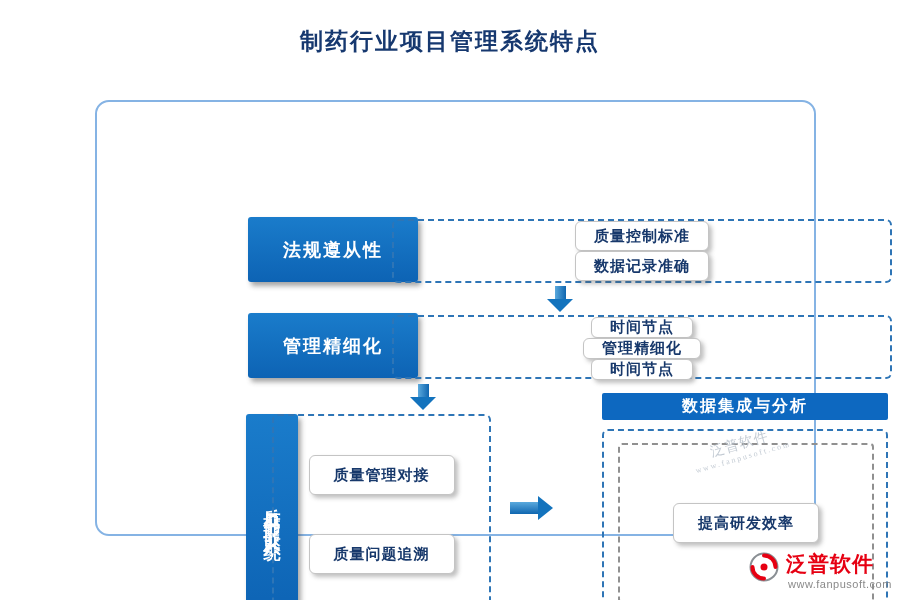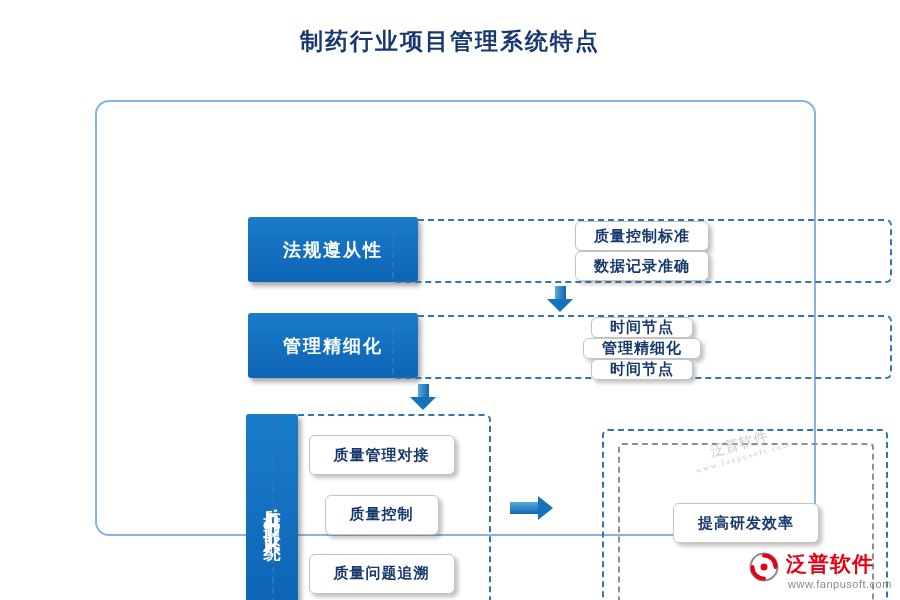--- a/index.html
+++ b/index.html
@@ -123,29 +123,29 @@
     </div>
 
     <div class="arrow-down ad2">
       <div class="shaft"></div>
       <div class="head"></div>
     </div>
 
     <div class="label-box lbl-vert">质量管理嵌入系统</div>
     <div class="dashed left-stack">
       <div class="btn tall">质量管理对接</div>
-      <div class="btn tall">质量控制</div>
       <div class="btn tall">质量问题追溯</div>
     </div>
 
     <div class="arrow-right">
       <div class="shaft"></div>
       <div class="head"></div>
     </div>
 
+    <div class="right-header">数据集成与分析</div>
     <div class="dashed right-outer">
       <div class="right-inner">
         <div class="btn tall">提高研发效率</div>
       </div>
       <div class="watermark">
         <div>泛普软件</div>
         <div class="wm-sub">www.fanpusoft.com</div>
       </div>
     </div>
 

